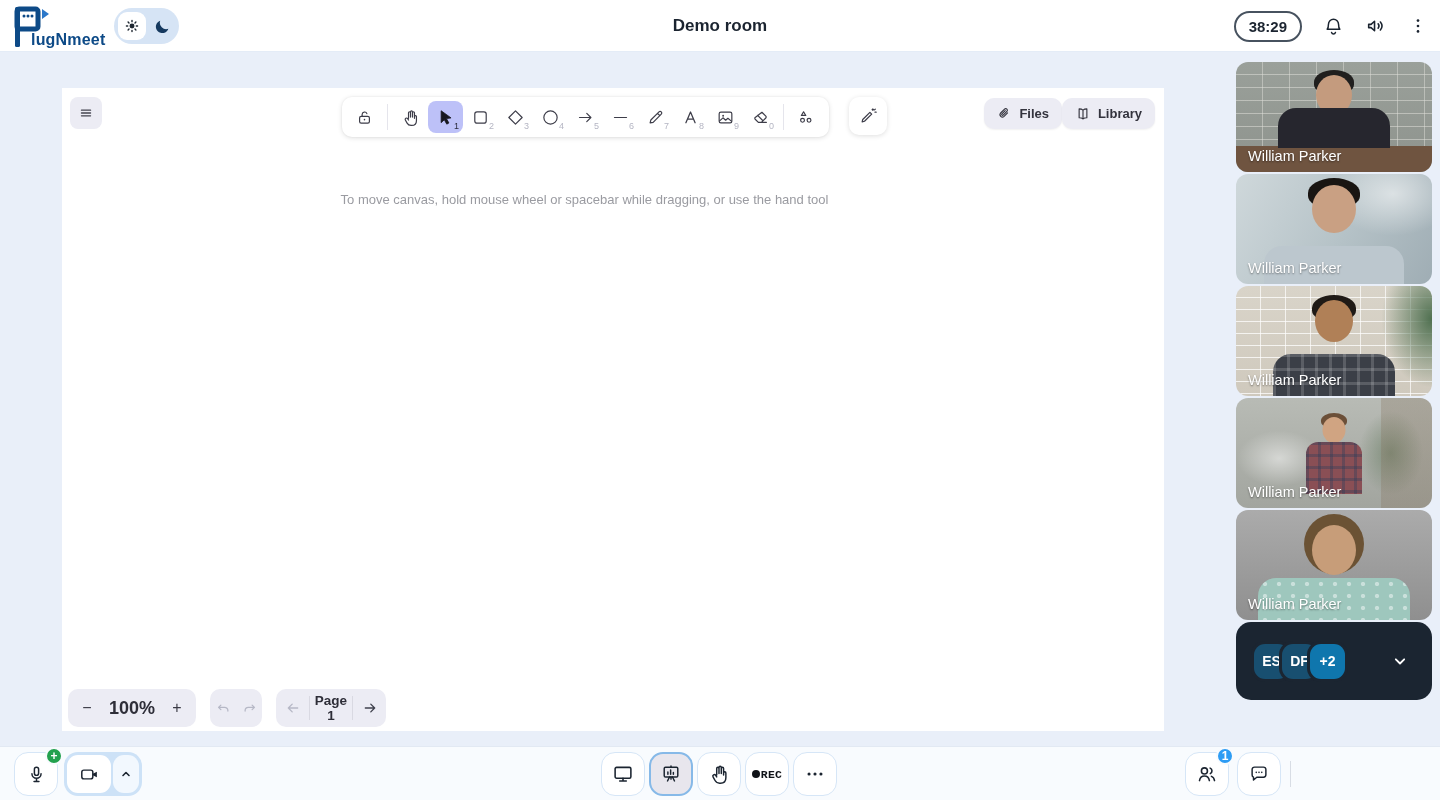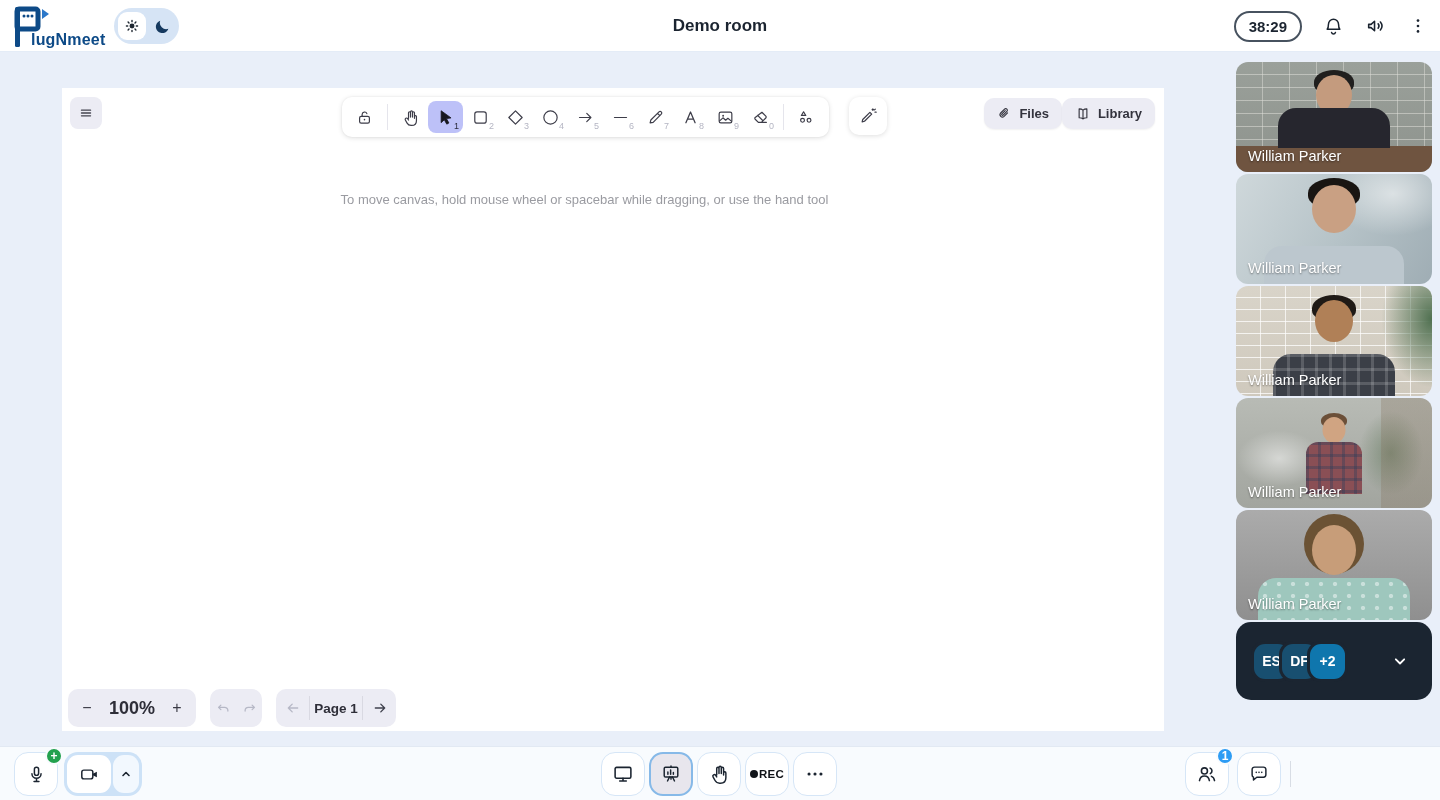--- a/index.html
+++ b/index.html
@@ -35,21 +35,21 @@
   .files-btn { right:102px; }
   .library-btn { right:9px; }
   .hint { position:absolute; left:0; top:63px; width:1045px; text-align:center; font-size:13px; color:#9a9ba1;margin-top:41px; }
 
   .island { position:absolute; top:601px; height:38px; background:#ececf4; border-radius:10px; display:flex; align-items:center; }
   .zoom-island { left:6px; width:128px; }
   .zoom-island button { width:38px; height:38px; font-size:16px; color:#3a3a45; }
   .zoom-level { flex:1; text-align:center; font-size:18px; font-weight:600; color:#2e2e38; }
   .hist-island { left:148px; width:52px; justify-content:space-around; }
   .hist-island button { color:#b6b8c6; display:flex; }
-  .page-island { left:214px; width:120px; }
+  .page-island { left:214px; width:110px; }
   .page-island .pg-btn { width:33px; display:flex; justify-content:center; color:#b6b8c6; }
   .page-island .pg-btn.dark { color:#3f414d; }
   .pg-sep { width:1px; height:24px; background:#d9d9e2; }
   .pg-label { flex:1; text-align:center; font-size:13.5px; font-weight:600; color:#2e2e38; }
 
   
   .sidebar { position:absolute; left:1236px; top:62px; width:196px; }
   .tile { position:relative; width:196px; height:110px; border-radius:12px; margin-bottom:2px; overflow:hidden; }
   .tile-name { position:absolute; left:12px; bottom:8px; font-size:14.5px; color:#ffffff; text-shadow:0 1px 2px rgba(0,0,0,.45); z-index:5; }
   .photo { position:absolute; inset:0; }
@@ -113,21 +113,21 @@
   .ob-chevron { position:absolute; right:22px; top:50%; transform:translateY(-50%); color:#fff; }
 
   
   .footer { position:absolute; left:0; top:746px; width:1440px; height:54px; background:#f8fbfe; border-top:1px solid #e2e9f3; }
   .fbtn { position:relative; width:44px; height:44px; border-radius:14px; background:#ffffff; border:1.5px solid #d6e6f7; color:#1b2430; display:flex; align-items:center; justify-content:center; }
   .fbtn.active { background:#e8e6ed; border:2px solid #86b9e8; }
   .mic-btn { position:absolute; left:14px; top:5px; }
   .cam-group { position:absolute; left:64px; top:5px; width:78px; height:44px; border-radius:14px; background:#cde2f7; display:flex; padding:3px; }
   .cam-btn { width:44px; height:38px; background:#ffffff; border-radius:11px; color:#1b2430; display:flex; align-items:center; justify-content:center; }
   .cam-chevron { flex:1; margin-left:2px; border-radius:11px; background:#f2f8fe; color:#1b2430; display:flex; align-items:center; justify-content:center; }
-  .center-cluster { position:absolute; left:601px; top:5px; display:flex; gap:4px; }
+  .center-cluster { position:absolute; left:601px; top:5px; display:flex; gap:4px;font-family:Liberation Mono, monospace; }
   .rec-dot { width:8px; height:8px; border-radius:50%; background:#101318; margin-right:1px; }
   .rec-label { font-size:11.5px; font-weight:800; letter-spacing:.3px; color:#101318; }
   .users-btn { position:absolute; left:1185px; top:5px; }
   .chat-btn { position:absolute; left:1237px; top:5px; }
   .f-div { position:absolute; left:1290px; top:14px; width:1px; height:26px; background:#d8dde5; }
   .end-btn { position:absolute; left:1299px; top:8px; width:126px; height:38px; border-radius:10px; background:#e8242c; color:#ffffff; font-size:15px; font-weight:700; box-shadow:0 1px 3px rgba(200,30,40,.35); }
   .corner-badge { position:absolute; top:-6px; right:-6px; width:18px; height:18px; border-radius:50%; color:#fff; font-size:12px; font-weight:700; display:flex; align-items:center; justify-content:center; border:2px solid #f8fbfe; }
   .badge-green { background:#22a14e; }
   .badge-blue { background:#2d9cf4; }
 </style>

